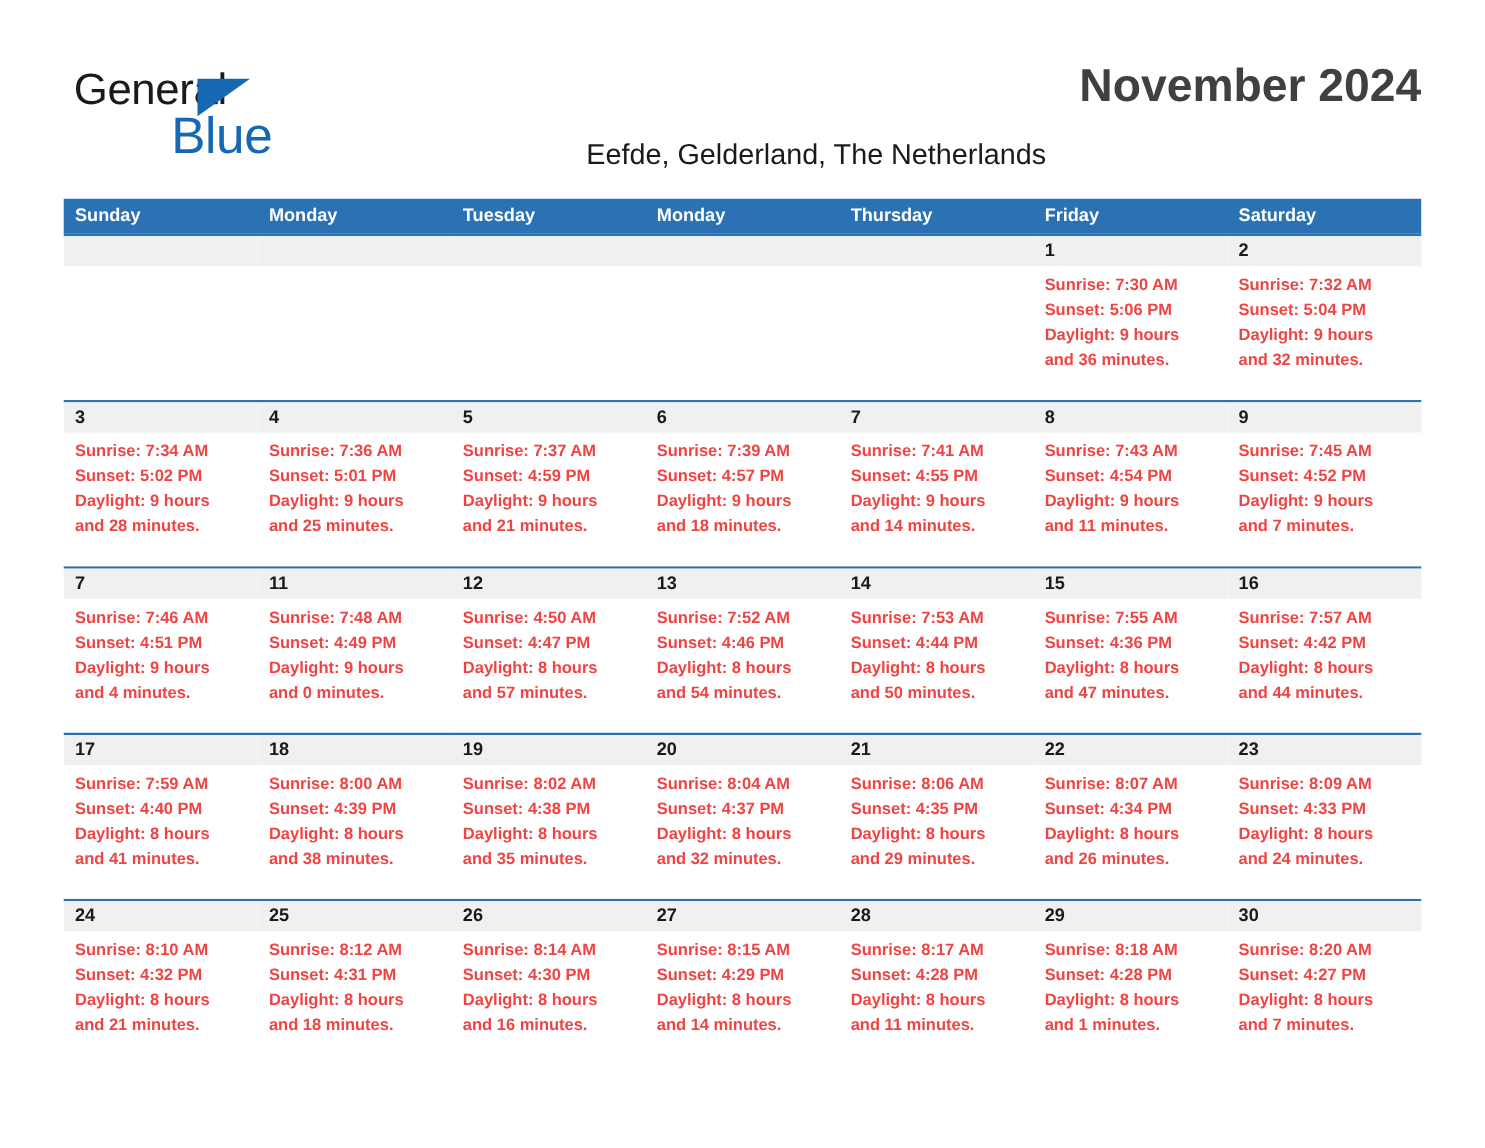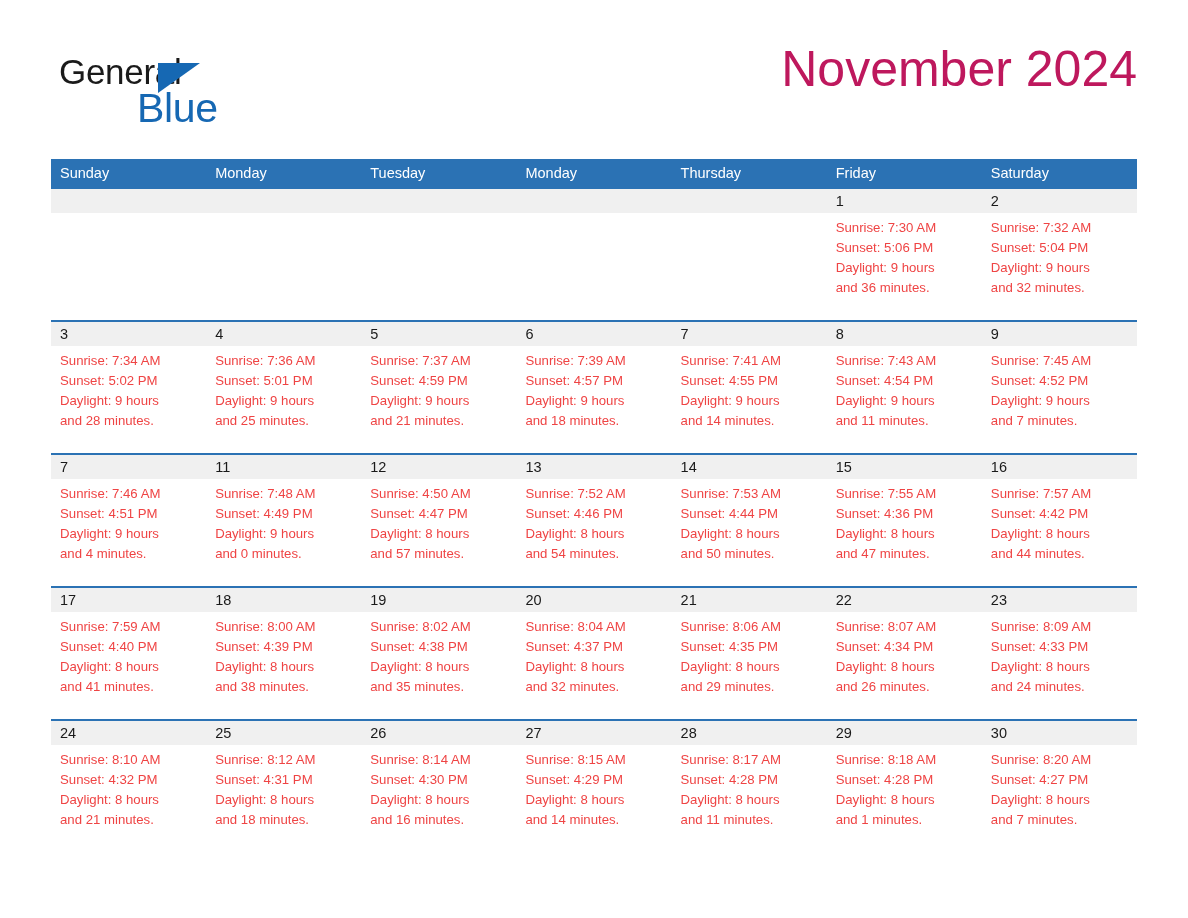--- a/index.html
+++ b/index.html
@@ -66,24 +66,24 @@
     line-height: 40px;
     letter-spacing: -0.3px;
     color: #1668b3;
     font-weight: 400;
   }
 
   .month-title {
     position: absolute;
     right: 0;
     top: 0;
-    font-size: 50px;
+    font-size: 37px;
     line-height: 50px;
-    color: #be185d;
-    font-weight: 400;
+    color: #404040;
+    font-weight: 700;
     white-space: nowrap;
   }
 
   .location {
     position: absolute;
     left: 0;
     right: 0;
     top: 64px;
     text-align: center;
     font-size: 23px;
@@ -95,20 +95,21 @@
     display: inline-block;
     padding-left: 118px;
   }
 
   
   .calendar {
     position: absolute;
     left: 51px;
     top: 159px;
     width: 1086px;
+    font-weight: bold;
   }
 
   .dow-row {
     display: flex;
     background: #2b72b4;
     height: 28px;
   }
   .dow-cell {
     flex: 1 1 0;
     min-width: 0;
@@ -164,20 +165,23 @@
 
 <div class="page">
 
   <div class="header">
     <div class="logo">
       <span class="logo-general">General</span>
       <span class="logo-triangle"></span>
       <span class="logo-blue">Blue</span>
     </div>
     <div class="month-title">November 2024</div>
+    <div class="location">
+      <span class="location-inner">Eefde, Gelderland, The Netherlands</span>
+    </div>
   </div>
 
   <div class="calendar">
 
     <div class="dow-row">
       <div class="dow-cell">Sunday</div>
       <div class="dow-cell">Monday</div>
       <div class="dow-cell">Tuesday</div>
       <div class="dow-cell">Monday</div>
       <div class="dow-cell">Thursday</div>

